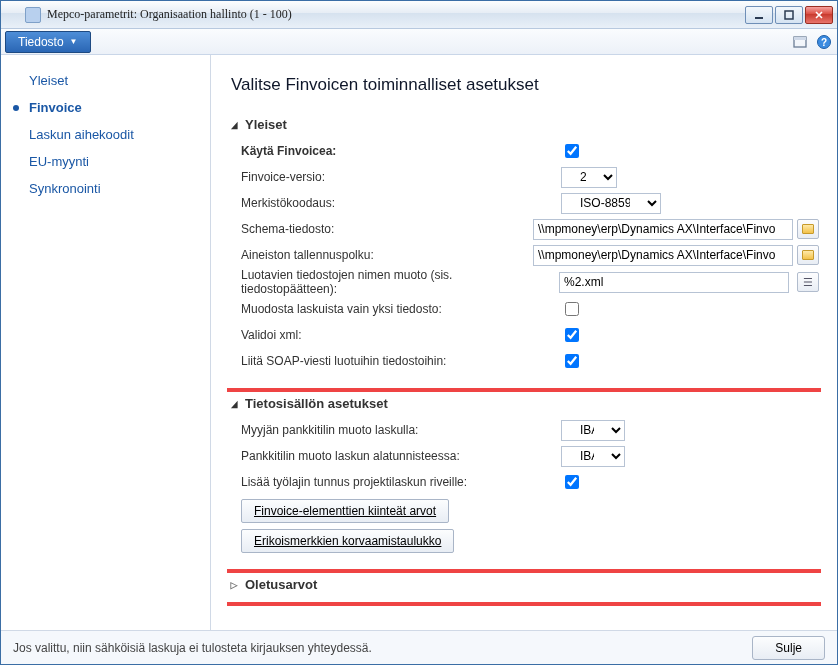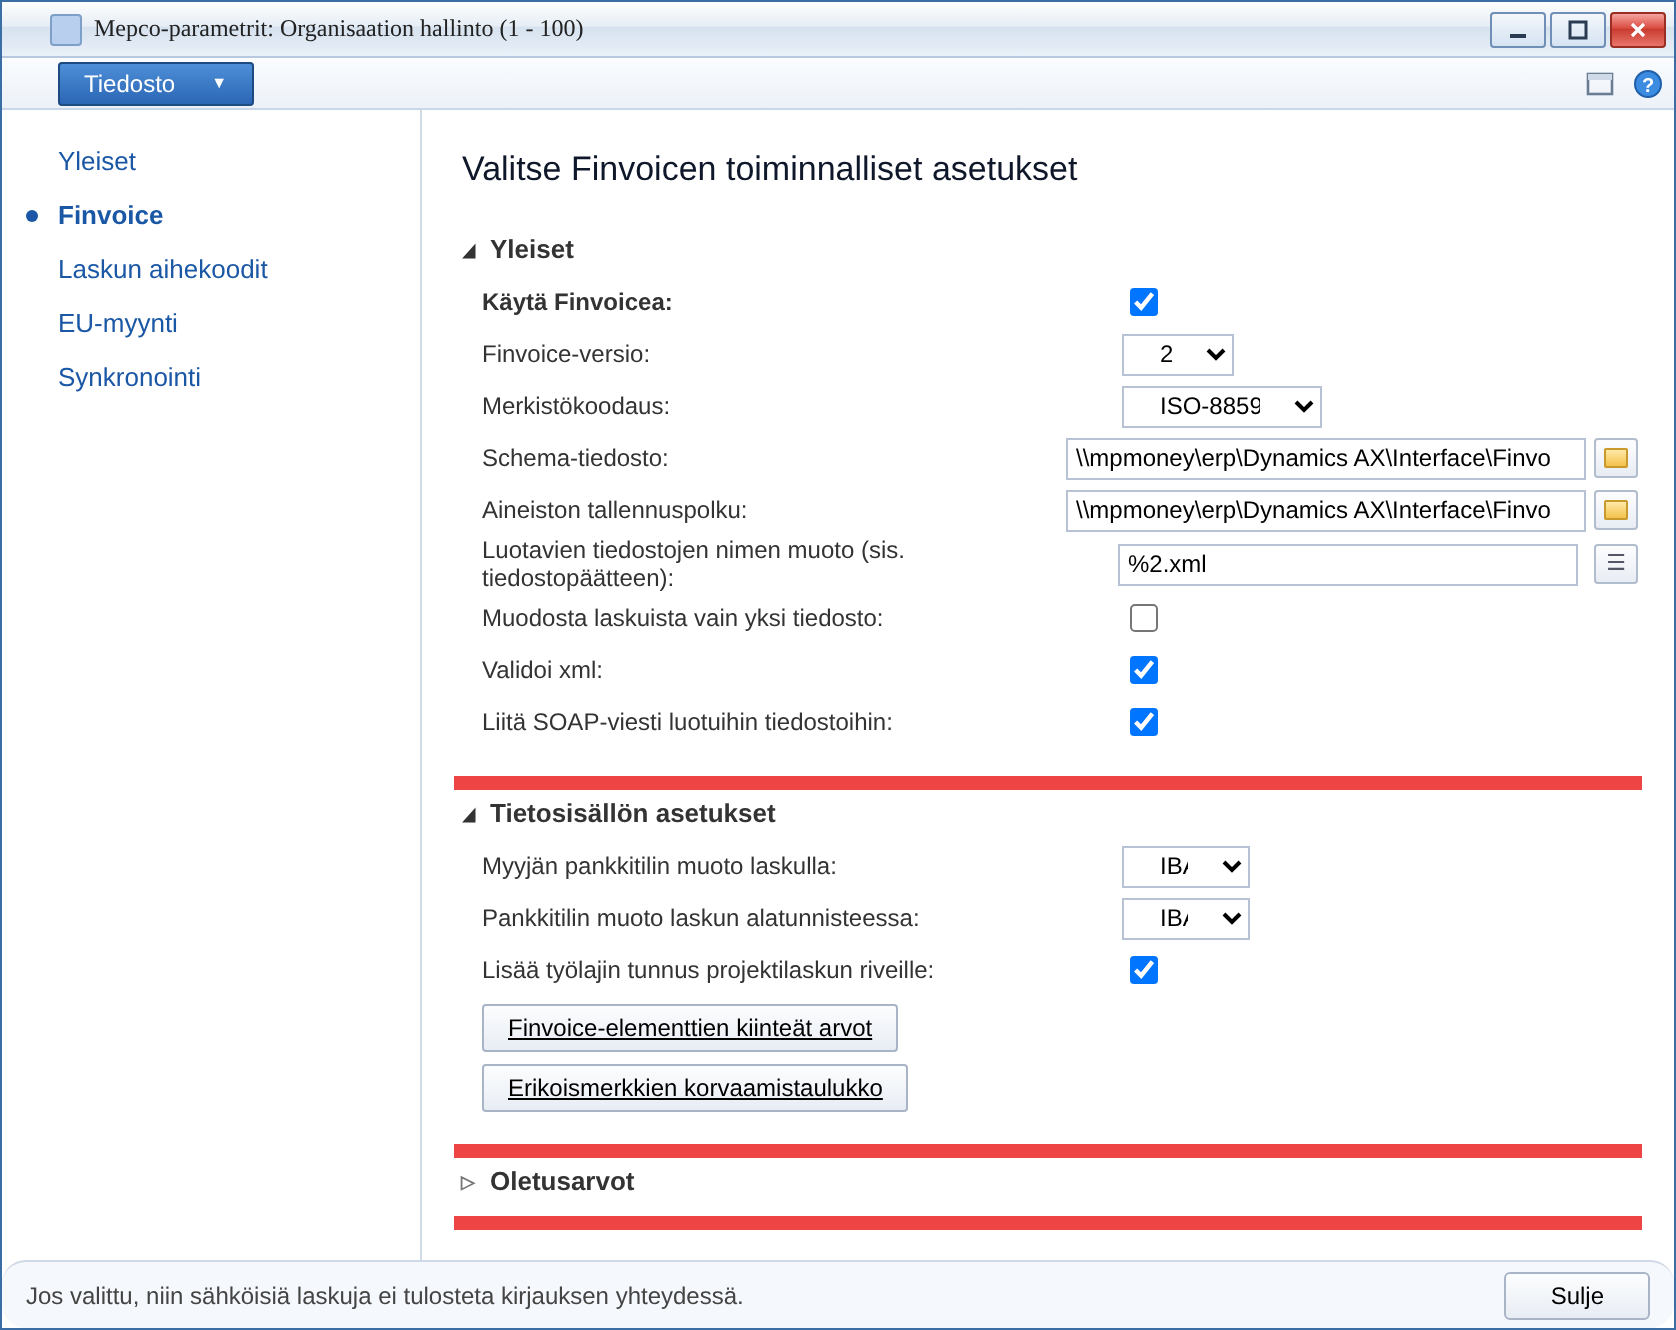--- a/index.html
+++ b/index.html
@@ -58,24 +58,23 @@
     display: flex;
     align-items: center;
     padding: 0 4px;
   }
   .menu-file {
     background: linear-gradient(#4e8ed8, #2a66b4);
     color: #fff;
     padding: 3px 12px;
     border: 1px solid #1e4a82;
     border-radius: 2px;
-    display: flex; align-items: center; gap: 18px;
-    cursor: pointer;
-    font-size: 12px;
-    margin-left: 24px;
+    display: flex; align-items: center; gap: 6px;
+    cursor: pointer;
+    font-size: 12px;
   }
   .menu-file .chev { font-size: 8px; }
   .menubar .spacer { flex: 1; }
   .menubar .rb-icon {
     width: 18px; height: 18px;
     margin-left: 6px;
     display: flex; align-items: center; justify-content: center;
     cursor: pointer;
   }
   .rb-icon svg { width: 16px; height: 16px; }
@@ -126,21 +125,21 @@
   }
   .section-header {
     display: flex;
     align-items: center;
     gap: 6px;
     font-weight: 700;
     font-size: 13px;
     padding: 4px 2px;
     cursor: pointer;
   }
-  .section-header.border-top { border-top: 7px solid #ef4444; margin-top:4px; }
+  .section-header.border-top { border-top: 4px solid #ef4444; margin-top:4px; }
   .twisty {
     width: 10px; height: 10px;
     display: inline-flex; align-items:center; justify-content:center;
     color: #555;
   }
   .section-body { padding: 2px 2px 8px 14px; }
 
   .form-row {
     display: flex;
     align-items: center;
@@ -206,21 +205,20 @@
   button.act-btn .ul { text-decoration: underline; }
 
   .statusbar {
     height: 34px;
     border-top: 1px solid #d0d9e6;
     background: #f5f8fc;
     display: flex;
     align-items: center;
     padding: 0 12px;
     gap: 12px;
-    border-radius: 12px;
   }
   .statusbar .status-text { flex: 1; color: #444; }
   .statusbar button.close-btn {
     border: 1px solid #a9b5c7;
     background: linear-gradient(#fcfdfe,#e8edf4);
     padding: 4px 22px;
     font-size: 12px;
     border-radius: 3px;
     cursor: pointer;
   }

